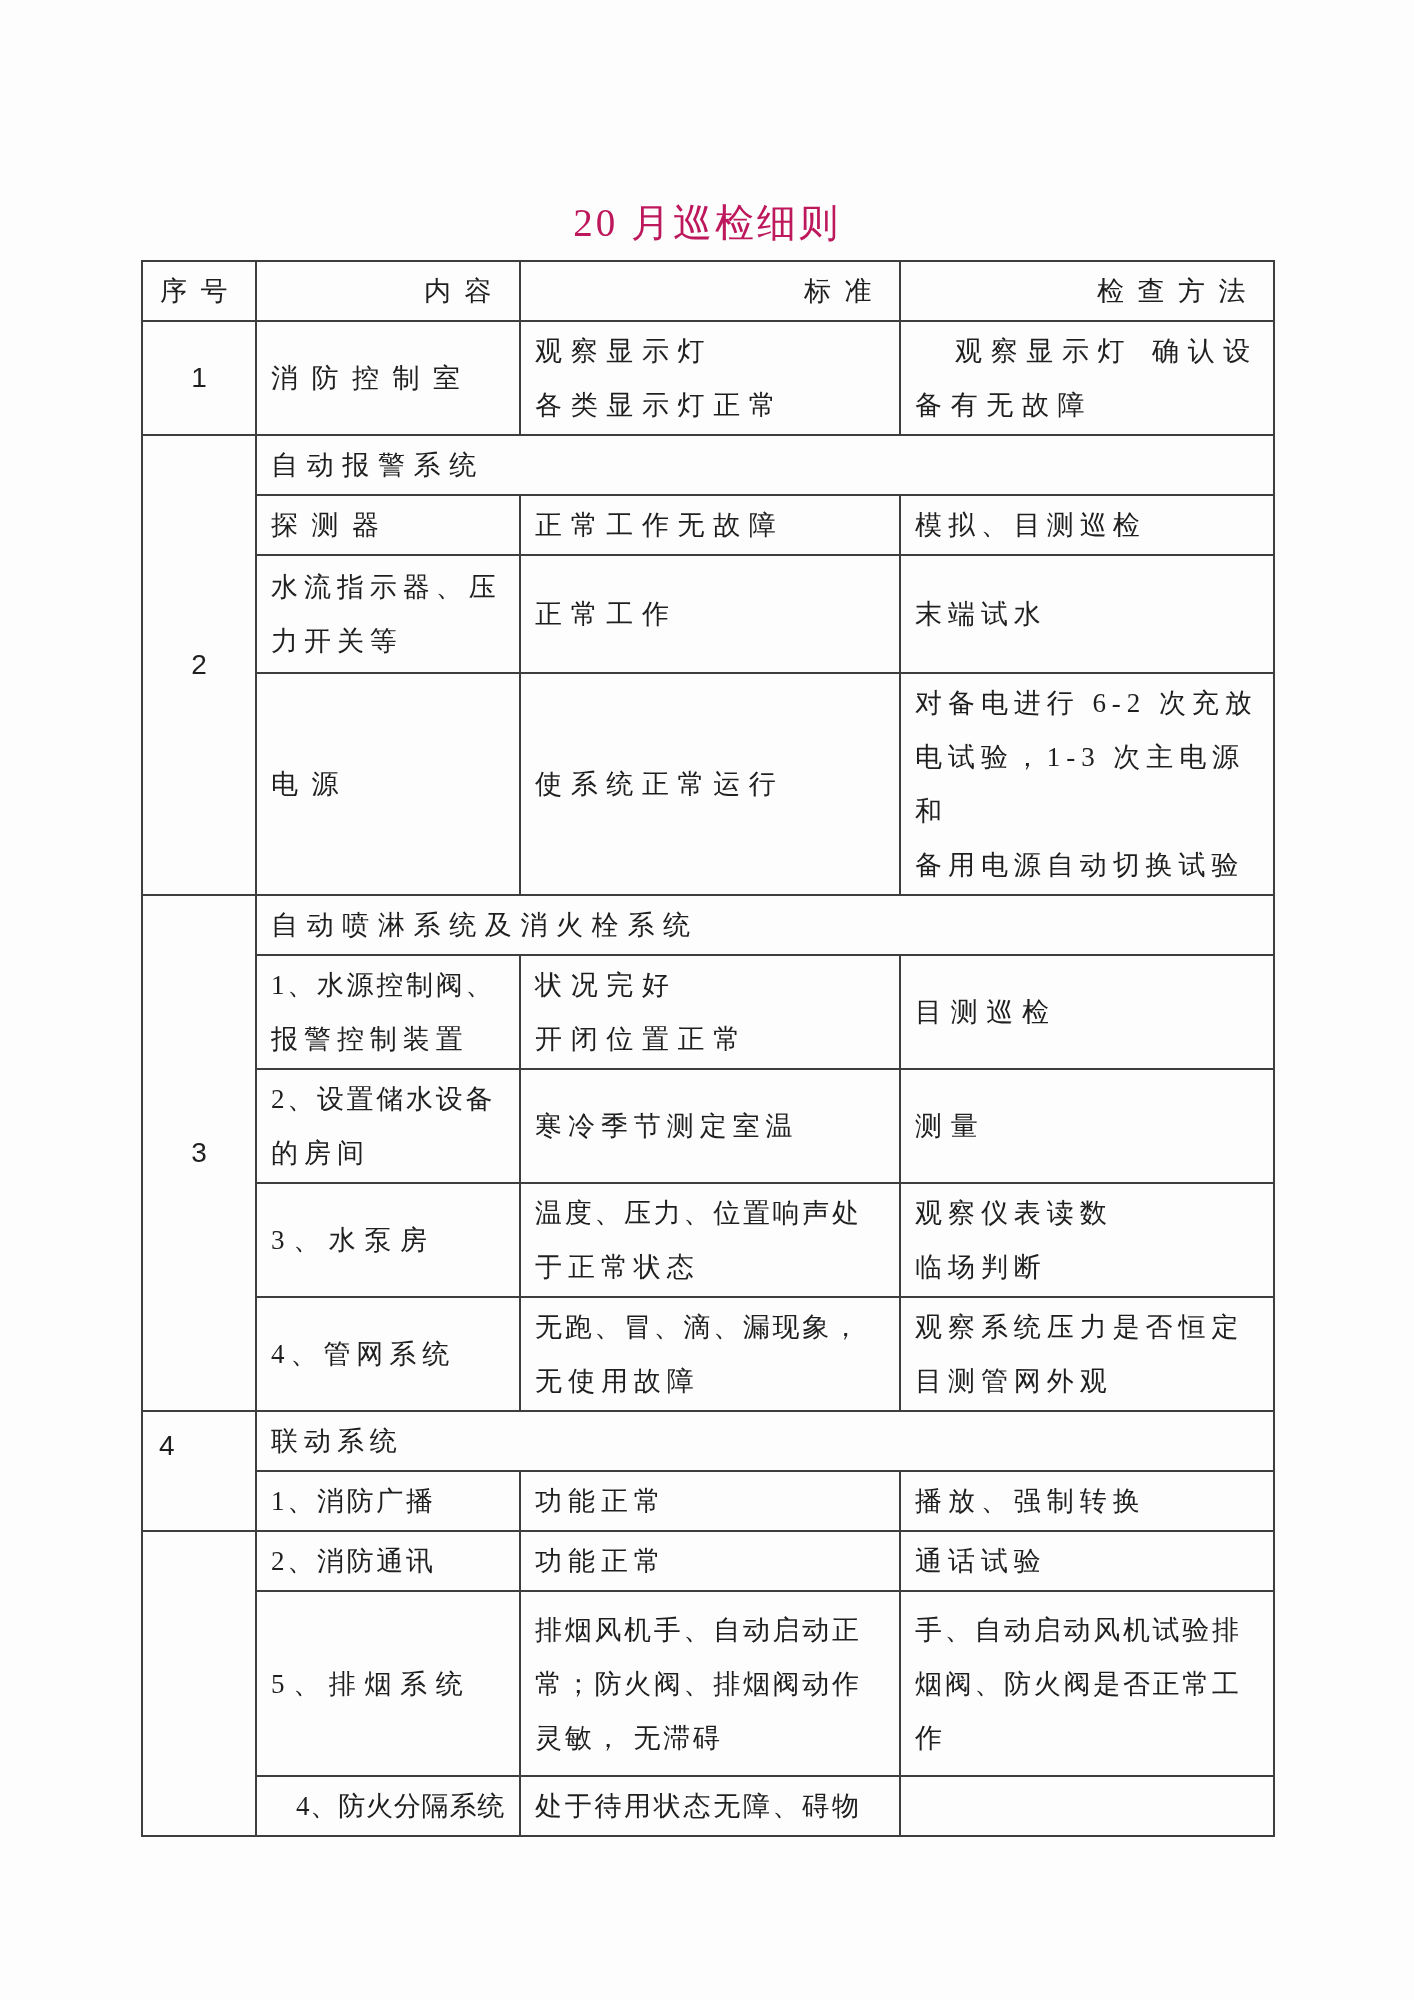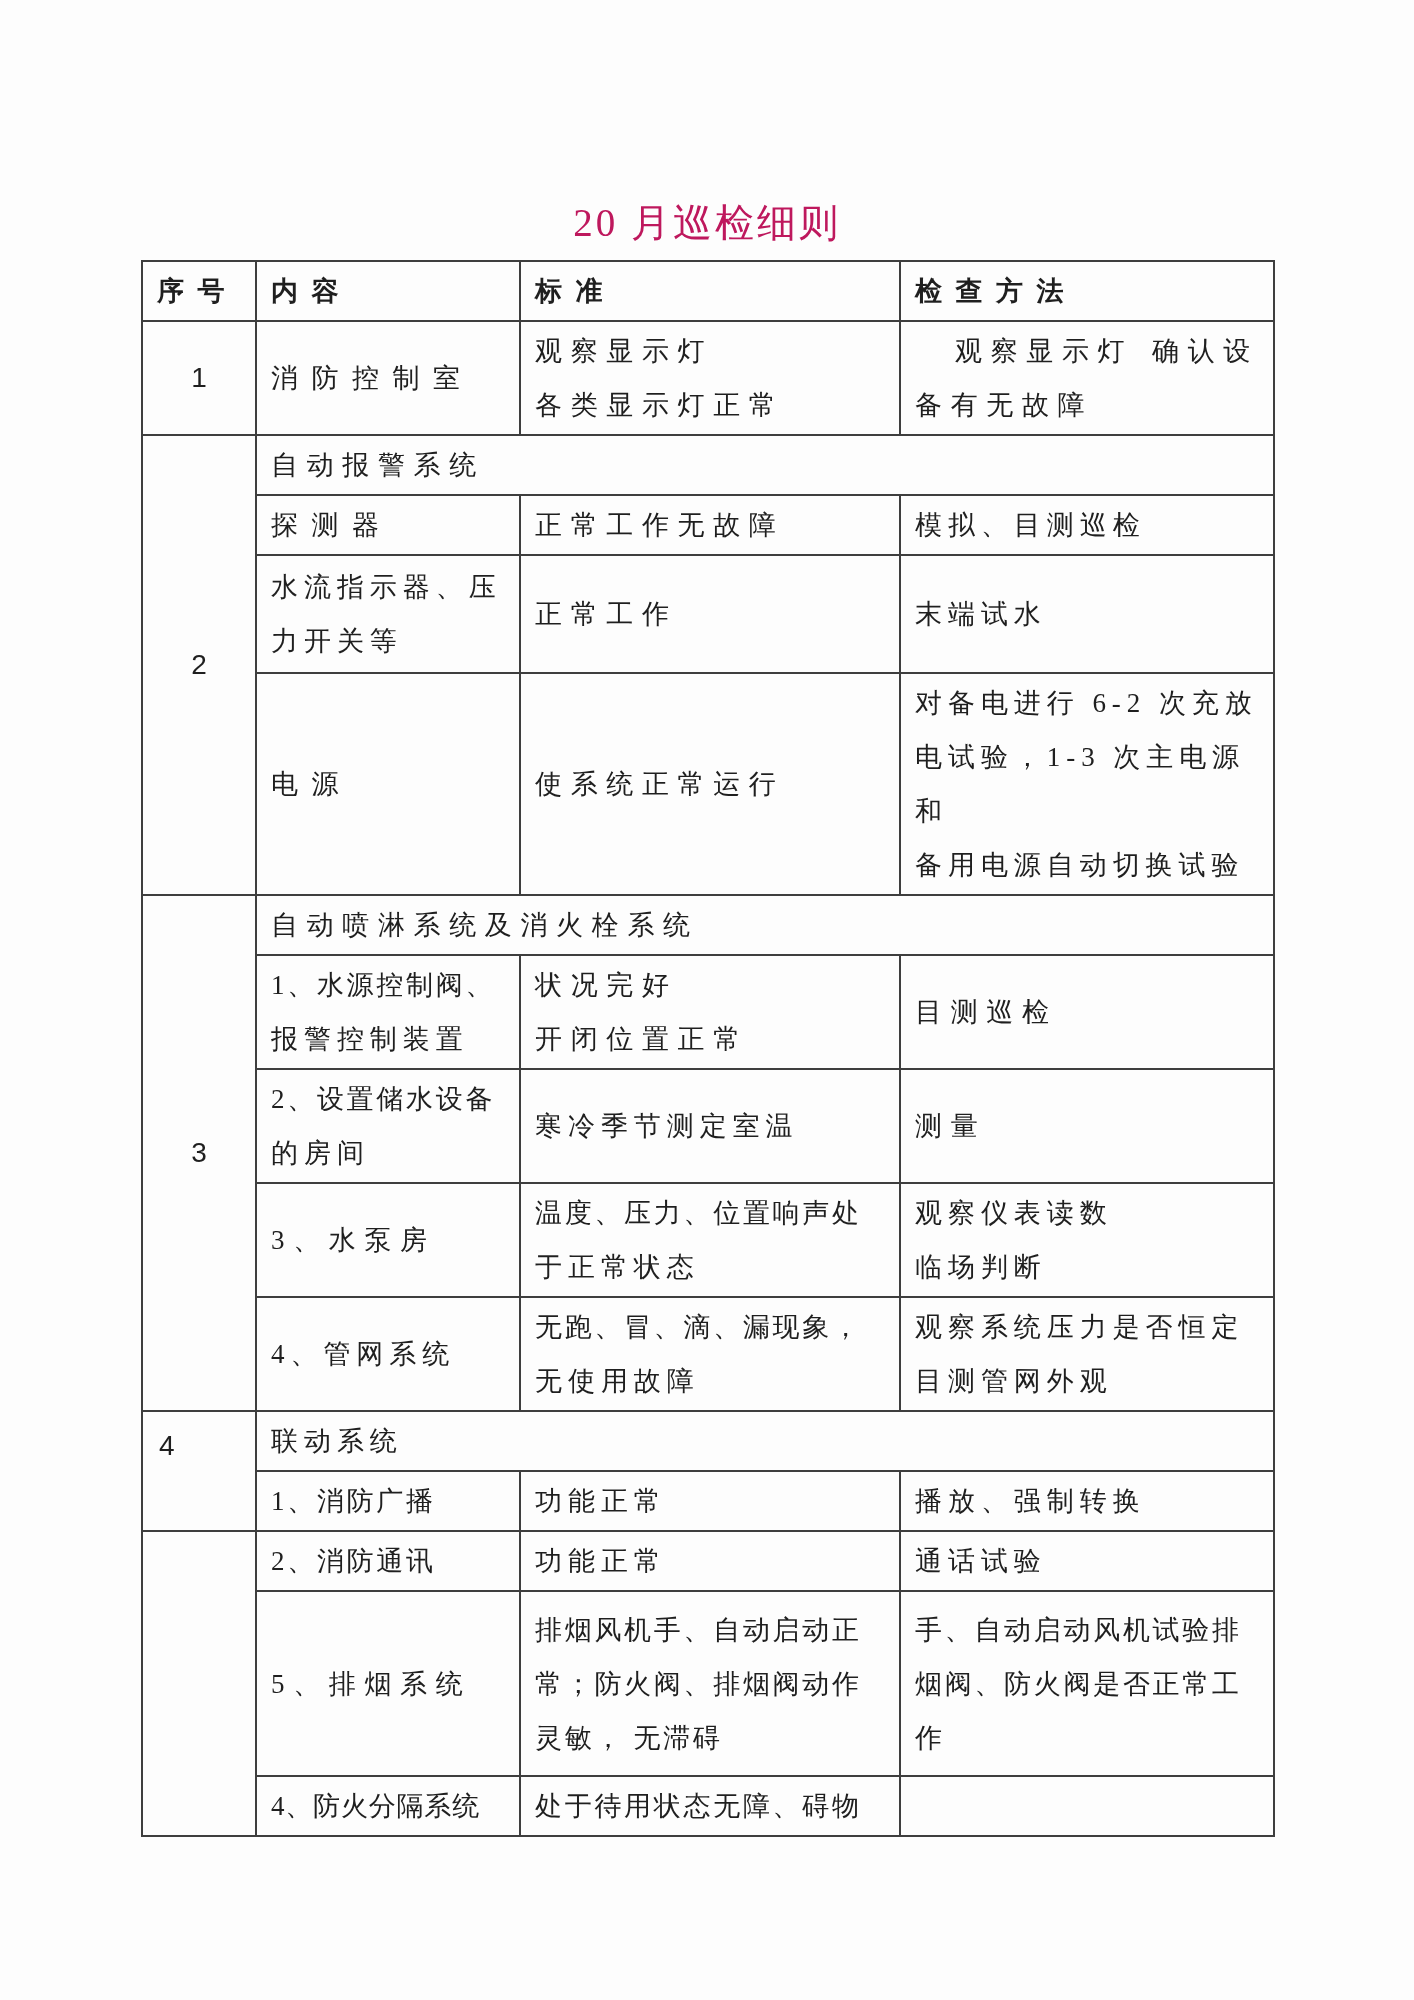--- a/index.html
+++ b/index.html
@@ -30,36 +30,36 @@
   }
   .inspection th, .inspection td {
     border:2px solid #3e3e3e;
     font-size:27px;
     font-weight:400;
     padding:2px 14px;
     vertical-align:middle;
     line-height:2.0;
     overflow:hidden;
   }
-  .inspection th { text-align:left; font-weight:700; }
+  .inspection th { text-align:right; font-weight:400; }
   td.num {
     text-align:center;
     font-family:"Liberation Sans", sans-serif;
     font-size:28px;
     padding:0;
     letter-spacing:0;
   }
   td.num.top-left {
     vertical-align:top;
     text-align:left;
     padding:6px 0 0 16px;
   }
   .line { display:block; }
   .split { display:flex; justify-content:space-between;margin-left:40px; }
-  .ls0 { letter-spacing:0.03em; }
+  .ls0 { letter-spacing:0.03em;text-align:right; }
   .ls1 { letter-spacing:0.10em; }
   .ls2 { letter-spacing:0.22em; }
   .ls3 { letter-spacing:0.32em; }
   .ls4 { letter-spacing:0.50em; }
 </style>
 </head>
 <body>
 
 <div class="page">
 

